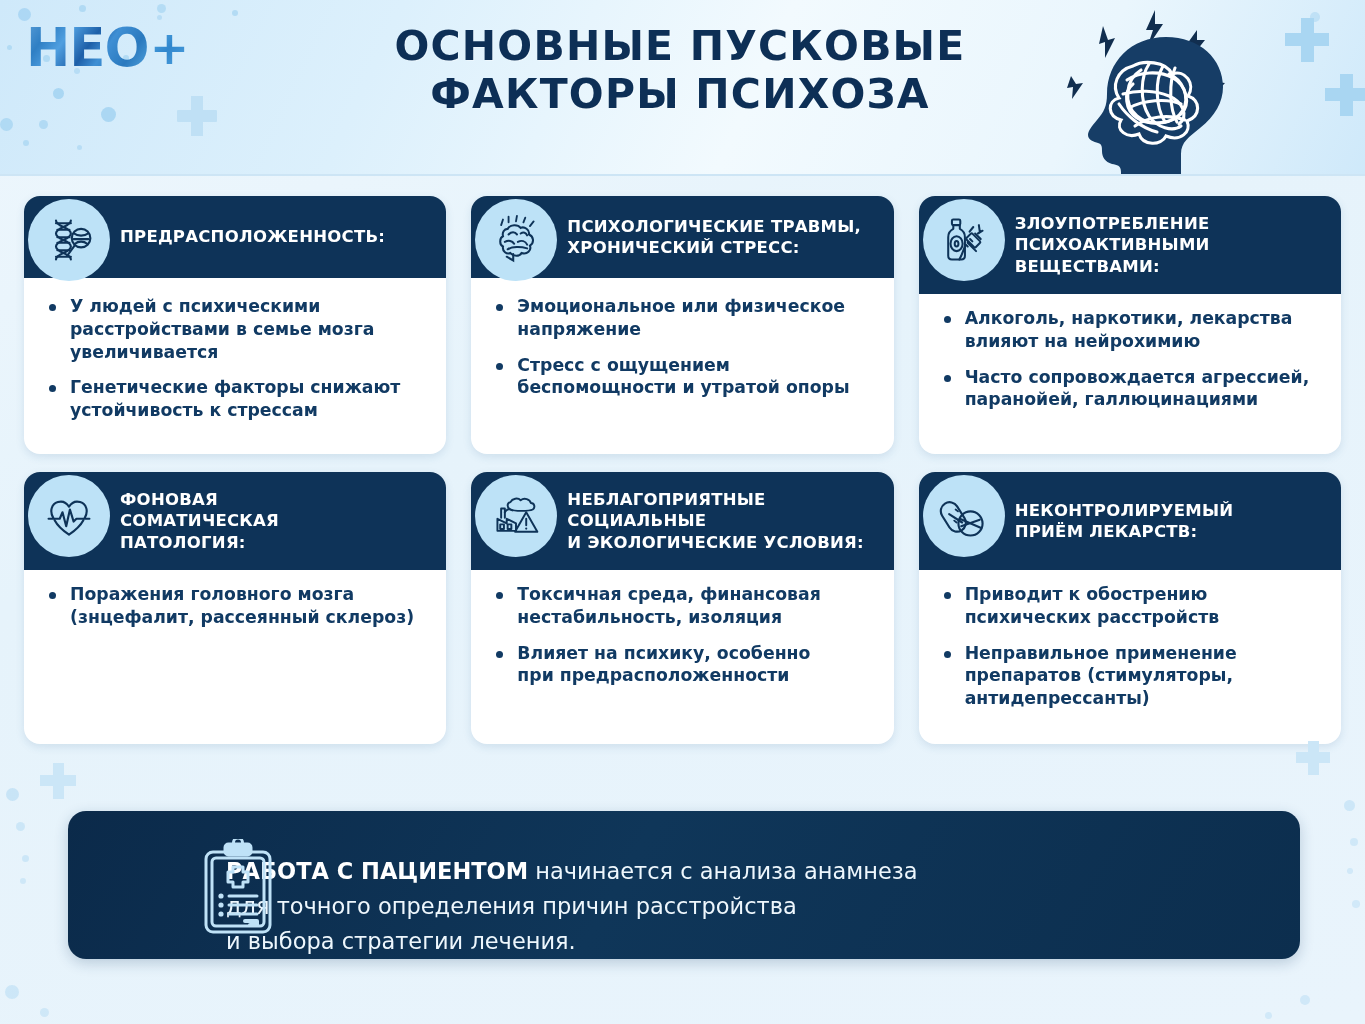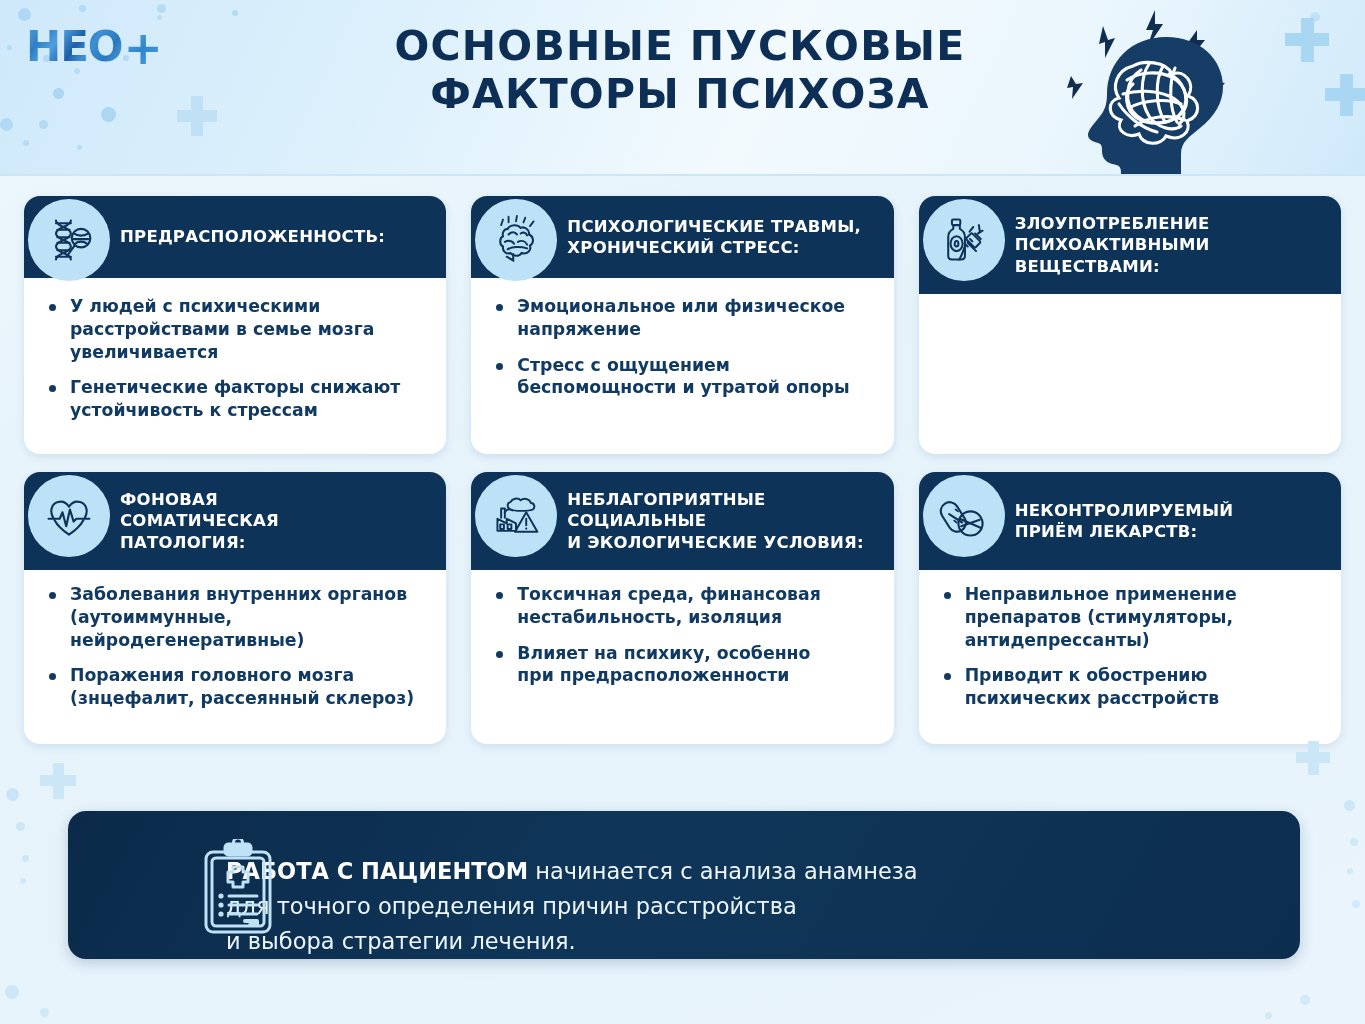--- a/index.html
+++ b/index.html
@@ -37,21 +37,21 @@
   }
 
   .logo {
     position: absolute;
     left: 26px; top: 16px;
     width: 180px; height: 62px;
     display: flex;
     align-items: center;
   }
   .logo-text {
-    font-size: 42px;
+    font-size: 53px;
     font-weight: 900;
     letter-spacing: -1px;
     line-height: 1;
     background: linear-gradient(125deg, #5b9fd8 0%, #2f7fc4 18%, #4f9fe0 32%, #1d5fa8 50%, #3f8fd4 62%, #2a79be 80%, #57a9e2 100%);
     -webkit-background-clip: text;
     background-clip: text;
     color: transparent;
     -webkit-text-fill-color: transparent;
     font-family: "DejaVu Sans", sans-serif;
   }
@@ -383,20 +383,28 @@
                 <path d="M32 31 L41 40"></path>
                 <path d="M29 35 L25 45 L23 49"></path>
                 <path d="M34.5 27 L37 29.5 M32 30 L34.5 32.5 M30 33 L32 35"></path>
               </g>
             </svg>
           </div>
           <div class="card-title">ЗЛОУПОТРЕБЛЕНИЕ
 ПСИХОАКТИВНЫМИ
 ВЕЩЕСТВАМИ:</div>
         </div>
+        <div class="card-body" style="padding-top:13px;">
+          <ul class="bullets">
+            <li>Алкоголь, наркотики, лекарства
+влияют на нейрохимию</li>
+            <li>Часто сопровождается агрессией,
+паранойей, галлюцинациями</li>
+          </ul>
+        </div>
       </div>
     </div>
 
     <div class="row">
 
       <div class="card card-r2">
         <div class="card-head card-head-tall">
           <div class="icon-circle">
             <svg viewBox="0 0 56 56" width="52" height="52" fill="none" stroke="#0e3358" stroke-width="2.3" stroke-linecap="round" stroke-linejoin="round">
               <path d="M11 30 C7 23 9 15 16 13 C21 11.5 25.5 14 28 18
@@ -404,23 +412,20 @@
               <path d="M12.5 32.5 C16 39 22 44 28 48 C34 44 40 39 43.5 32.5"></path>
               <path d="M6 31 L18 31 L21 24 L25 39 L29 21 L33 34 L36 31 L50 31"></path>
             </svg>
           </div>
           <div class="card-title">ФОНОВАЯ
 СОМАТИЧЕСКАЯ
 ПАТОЛОГИЯ:</div>
         </div>
         <div class="card-body" style="padding-top:13px;">
           <ul class="bullets">
-            <li>Заболевания внутренних органов
-(аутоиммунные,
-нейродегенеративные)</li>
             <li>Поражения головного мозга
 (знцефалит, рассеянный склероз)</li>
           </ul>
         </div>
       </div>
 
       <div class="card card-r2">
         <div class="card-head card-head-tall">
           <div class="icon-circle">
             <svg viewBox="0 0 56 56" width="52" height="52" fill="none" stroke="#0e3358" stroke-width="2.1" stroke-linecap="round" stroke-linejoin="round">
@@ -461,25 +466,25 @@
               <circle cx="35" cy="36" r="13"></circle>
               <path d="M23.5 31 L46.5 41"></path>
               <path d="M25 39 L45 32"></path>
             </svg>
           </div>
           <div class="card-title">НЕКОНТРОЛИРУЕМЫЙ
 ПРИЁМ ЛЕКАРСТВ:</div>
         </div>
         <div class="card-body" style="padding-top:13px;">
           <ul class="bullets">
+            <li>Приводит к обострению
+психических расстройств</li>
             <li>Неправильное применение
 препаратов (стимуляторы,
 антидепрессанты)</li>
-            <li>Приводит к обострению
-психических расстройств</li>
           </ul>
         </div>
       </div>
     </div>
   </div>
 
   <div class="bub" style="left:6px;top:788px;width:13px;height:13px;opacity:.35;"></div>
   <div class="bub" style="left:16px;top:822px;width:9px;height:9px;opacity:.3;"></div>
   <div class="bub" style="left:22px;top:855px;width:7px;height:7px;opacity:.3;"></div>
   <div class="bub" style="left:20px;top:878px;width:6px;height:6px;opacity:.28;"></div>

